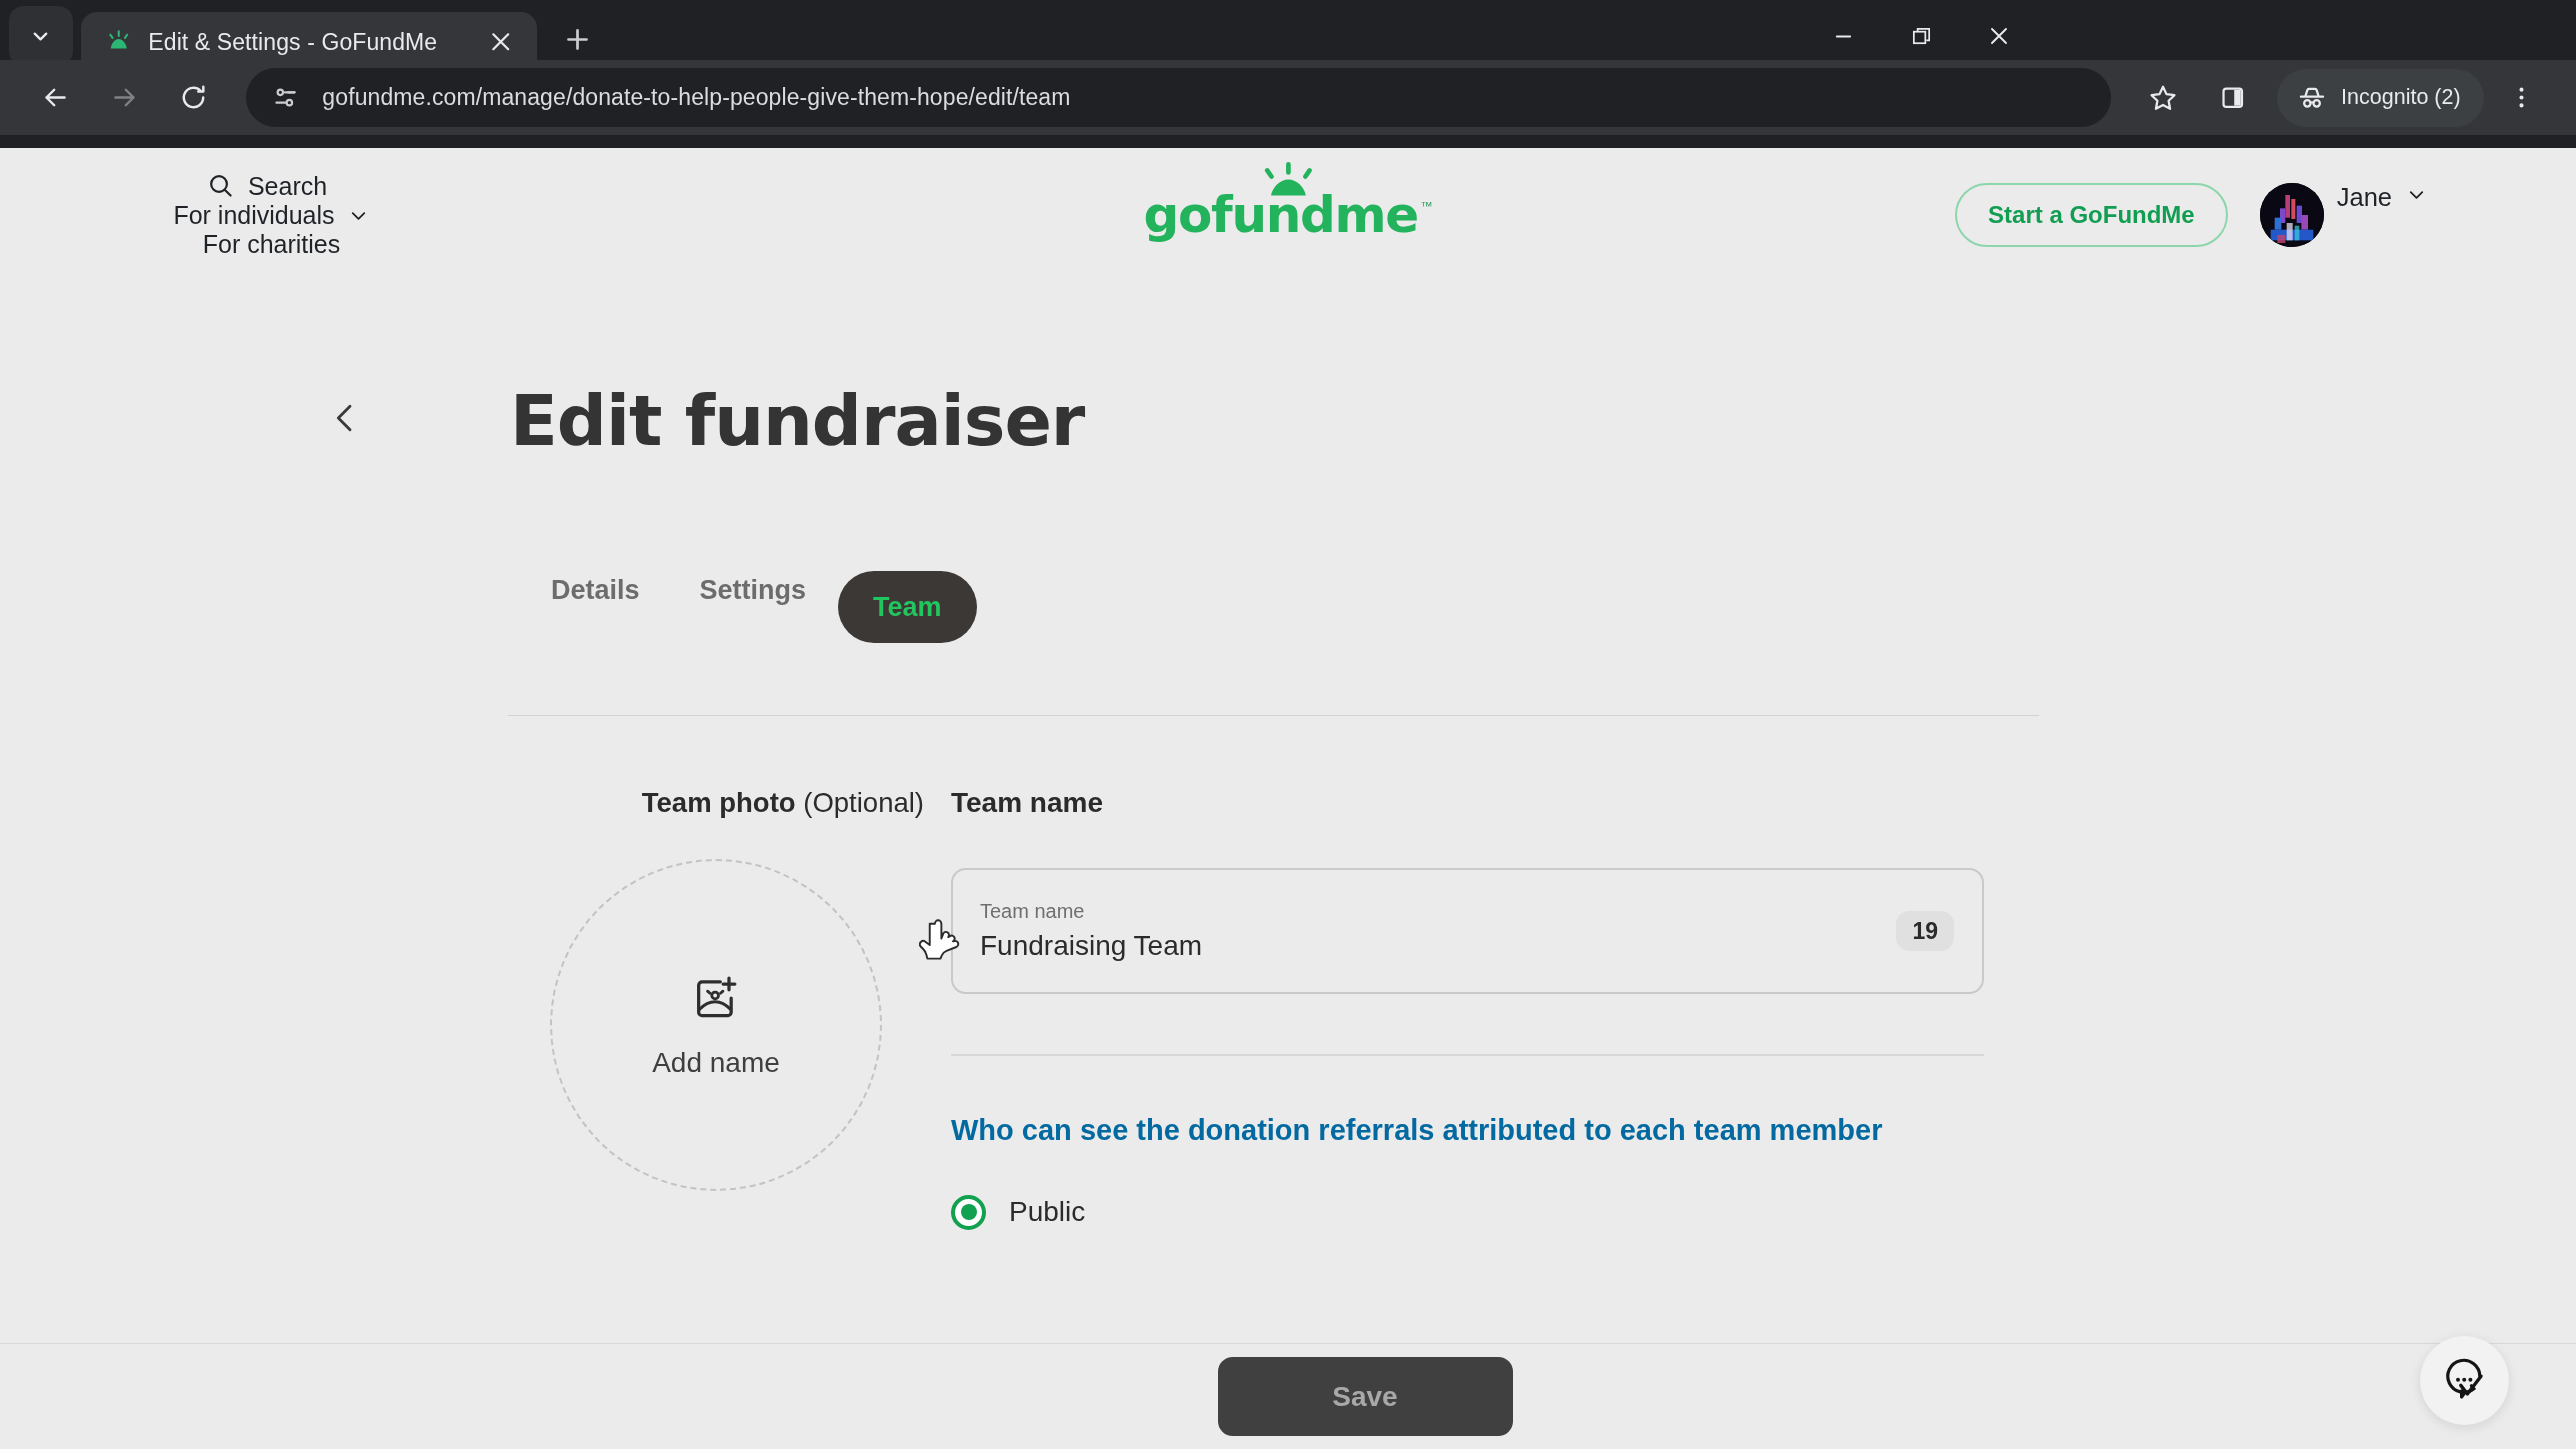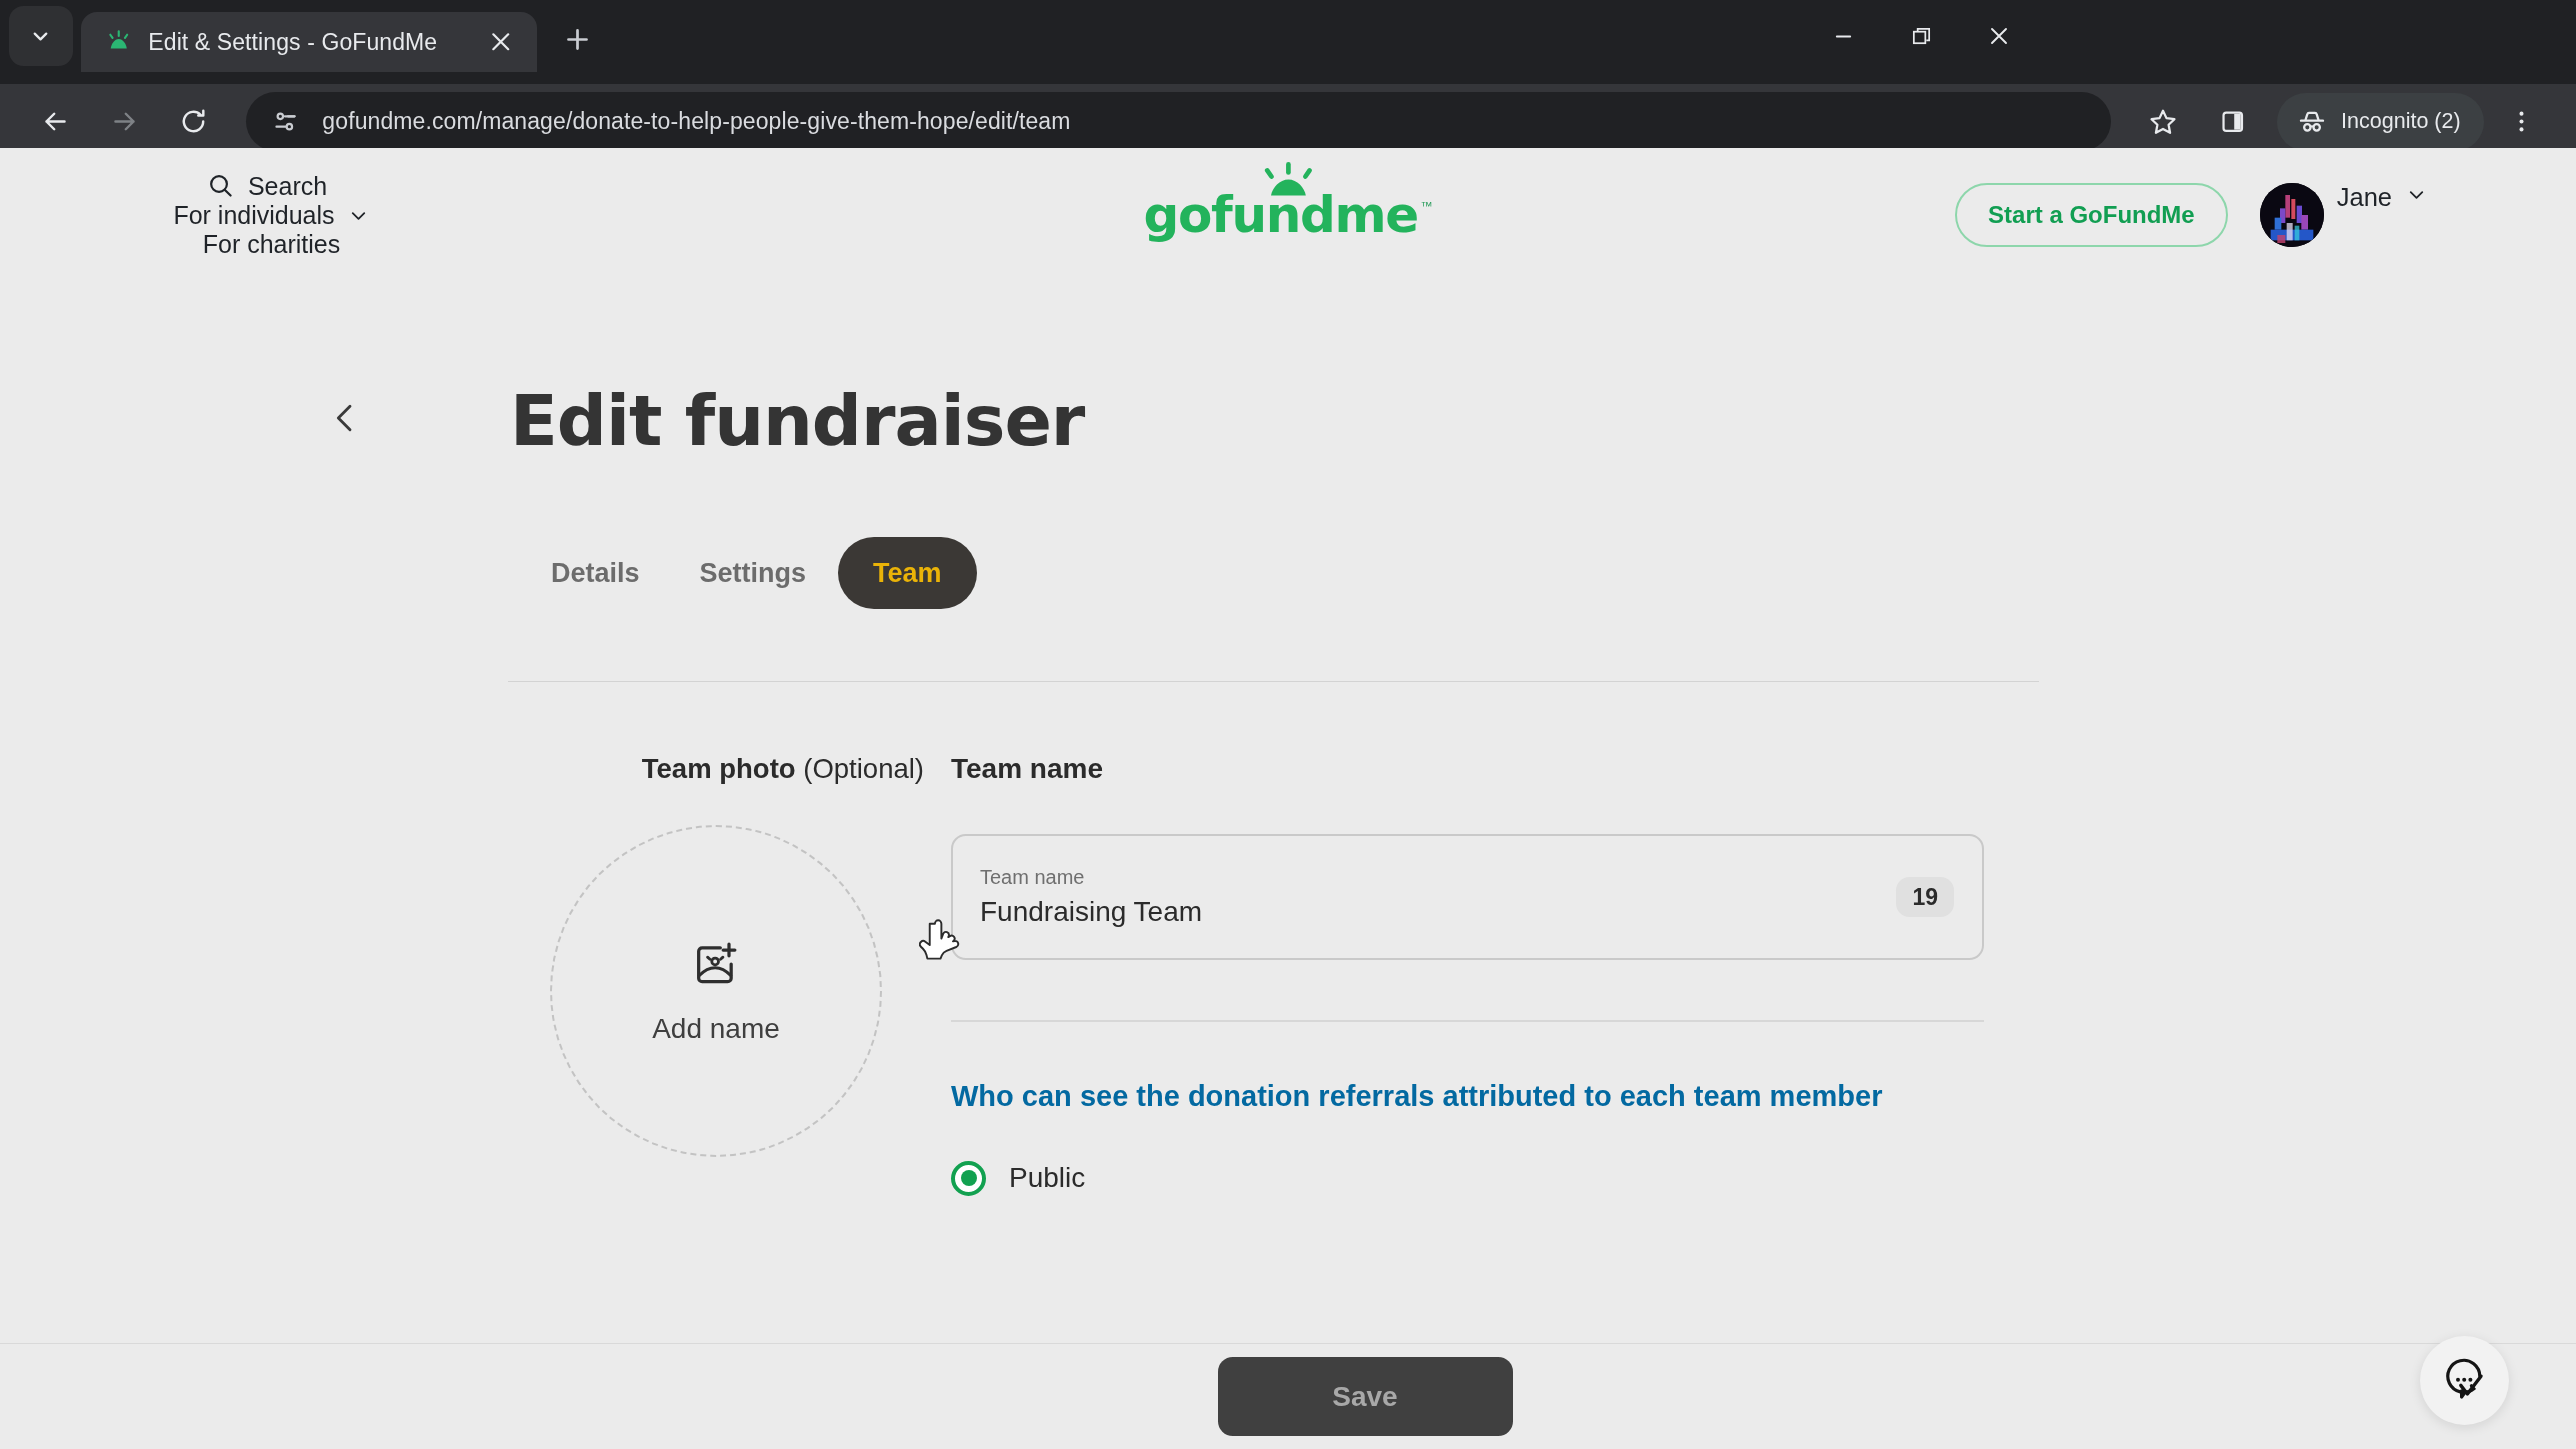--- a/index.html
+++ b/index.html
@@ -44,21 +44,21 @@
   .newtab {
     width:62px; height:62px; margin-left:9.4px; margin-bottom:1.3px;
     display:flex; align-items:center; justify-content:center; border-radius:50%;
   }
   .wincontrols {
     position:absolute; right:0; top:0; height:72px; display:flex; align-items:center;
   }
   .wc { width:78px; height:72px; display:flex; align-items:center; justify-content:center; }
 
   .toolbar {
-    position:absolute; top:84px; left:0; width:2576px; height:75px;
+    position:absolute; top:60px; left:0; width:2576px; height:75px;
     background:#35363a; display:flex; align-items:center; padding:0 23px; gap:5.4px;
   }
   .navbtn { width:64px; height:64px; border-radius:50%; display:flex; align-items:center; justify-content:center; }
   .omnibox {
     flex:1; height:59px; margin:0 14.8px; background:#202124; border-radius:29.5px;
     display:flex; align-items:center; padding:0 20px; gap:17.4px; min-width:0;
   }
   .omnibox .siteinfo { width:39px; height:39px; flex:0 0 39px; display:flex; align-items:center; justify-content:center; }
   .omnibox .url {
     color:#dadce0; font-size:23px; white-space:nowrap; overflow:hidden;
@@ -122,21 +122,21 @@
     font-size:70px; font-weight:bold; color:#343434; letter-spacing:-1px;
     margin-left:181px; line-height:1;
     font-family:"DejaVu Sans", sans-serif;
   }
 
   .tabs { display:flex; align-items:center; margin-top:81px; padding-left:523px; gap:4px; }
   .tabitem {
     font-size:27px; font-weight:bold; color:#6c6c6c; padding:0 28px; height:72px;
     display:flex; align-items:center; border-radius:36px;
   }
-  .tabitem.active { background:#3b3835; color:#eab308; padding:6px 35px; }
+  .tabitem.active { background:#3b3835; color:#22c55e; padding:6px 35px;margin-top:34px; }
 
   .divider { height:1.3px; background:#d3d3d3; margin:72px 537px 0 508px; }
 
   .form-row { display:flex; margin-top:71px; padding-left:508px; }
   .col-photo { width:416px; }
   .photo-label { font-size:27.5px; color:#2b2b2b; text-align:right; }
   .photo-label b { font-weight:bold; }
   .photo-label span { font-weight:normal; }
   .photo-circle {
     width:332px; height:332px; margin:40px auto 0; border-radius:50%;

